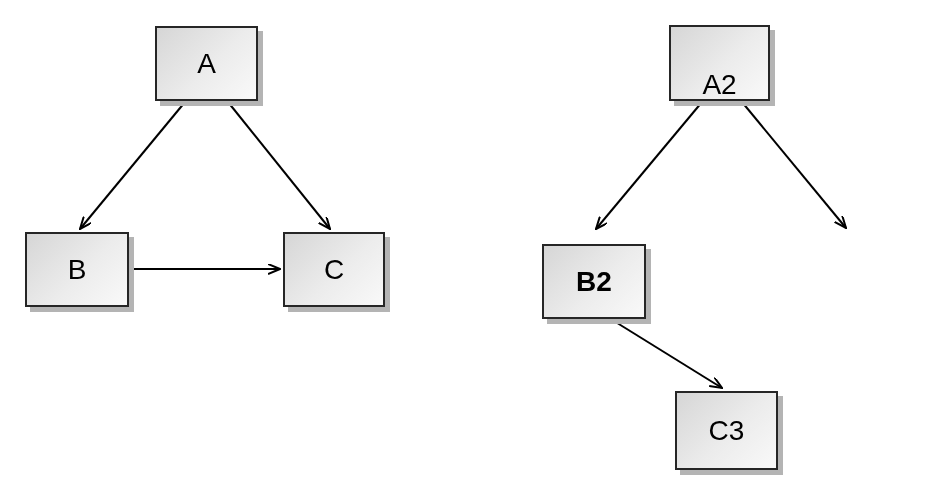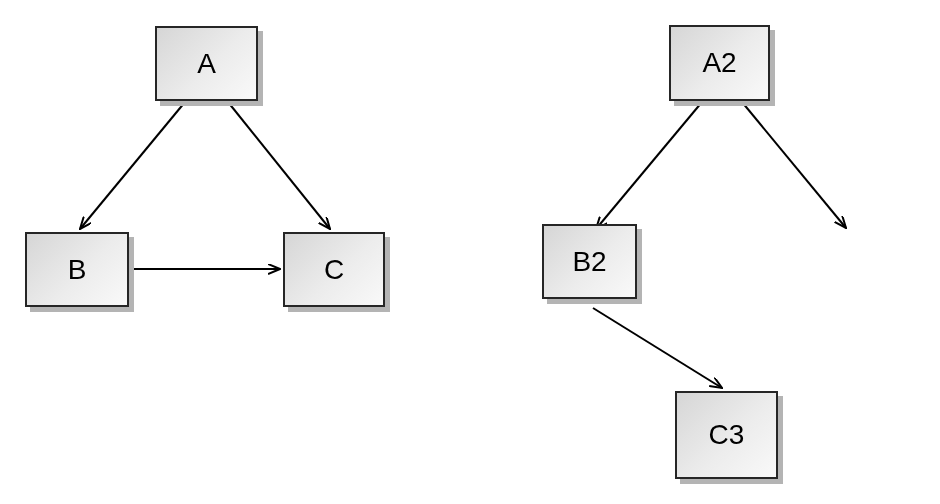--- a/index.html
+++ b/index.html
@@ -67,23 +67,23 @@
 
   <div class="node" style="left: 155px; top: 26px; width: 103px; height: 75px;">
     <span class="node-label">A</span>
   </div>
   <div class="node" style="left: 25px; top: 232px; width: 104px; height: 75px;">
     <span class="node-label">B</span>
   </div>
   <div class="node" style="left: 283px; top: 232px; width: 102px; height: 75px;">
     <span class="node-label">C</span>
   </div>
-  <div class="node" style="left: 669px; top: 25px; width: 101px; height: 76px;">
+  <div class="node" style="left: 669px; top: 25px; width: 101px; height: 76px; align-items: flex-end;">
     <span class="node-label">A2</span>
   </div>
-  <div class="node" style="left: 542px; top: 224px; width: 95px; height: 75px;">
+  <div class="node" style="left: 542px; top: 244px; width: 104px; height: 75px; font-weight: bold;">
     <span class="node-label">B2</span>
   </div>
-  <div class="node" style="left: 675px; top: 391px; width: 103px; height: 88px;">
+  <div class="node" style="left: 675px; top: 391px; width: 103px; height: 79px;">
     <span class="node-label">C3</span>
   </div>
 
 </div>
 
 </body></html>

